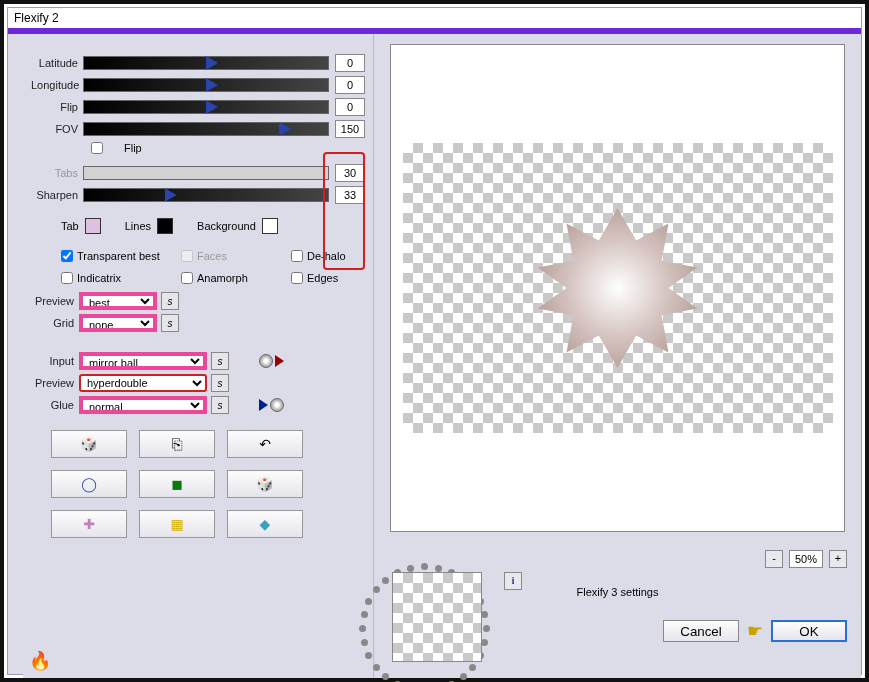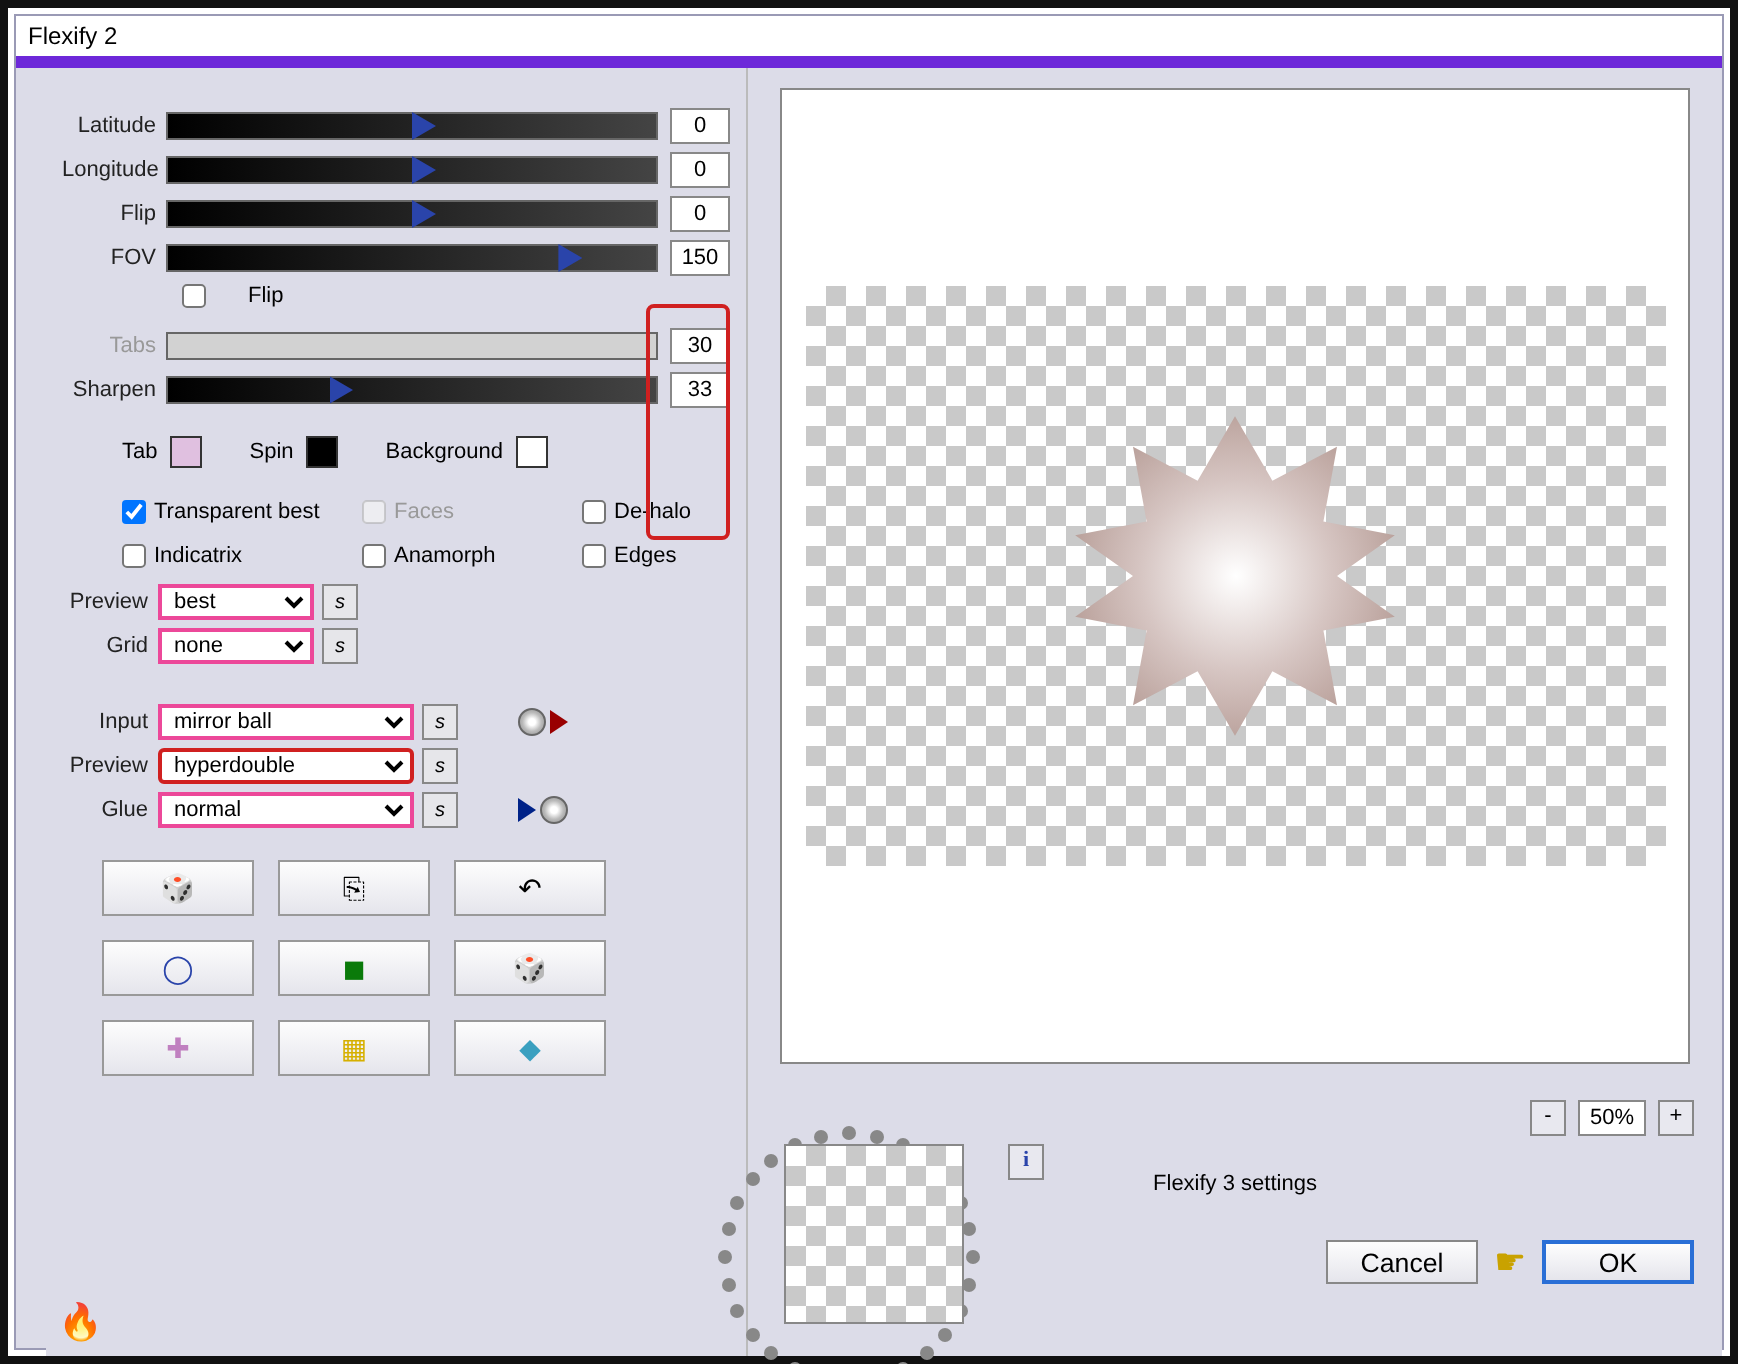--- a/index.html
+++ b/index.html
@@ -26,21 +26,21 @@
   .swatch-row { display:flex; align-items:center; gap:6px; margin:14px 0 6px 30px; }
   .sw { width:16px; height:16px; border:1px solid #333; }
   .sw.pink{ background:#e0c0e0; } .sw.black{ background:#000; } .sw.white{ background:#fff; }
 
   .chk-grid { display:grid; grid-template-columns: 120px 110px 90px; row-gap:10px; margin:16px 0 8px 30px; }
   .chk { display:flex; align-items:center; gap:4px; }
   .chk.dis span{ color:#999; }
 
   .sel-row { display:flex; align-items:center; margin-bottom:4px; }
   .sel-row .lab{ width:48px; }
-  select { height:18px; border:2px solid #ec4899; background:#fff; font-size:11px; padding:0 2px;}
+  select { height:18px; border:4px solid #ec4899; background:#fff; font-size:11px; padding:0 2px;}
   .little-btn { width:18px; height:18px; border:1px solid #888; background:#e6e6ea; margin-left:4px; display:flex; align-items:center; justify-content:center; font-style:italic; font-size:10px;}
   .hl-red { border:2px solid #d02020 !important; border-radius:3px; }
   .media-btn { display:inline-flex; gap:2px; align-items:center; margin-left:30px; }
   .disc { width:14px; height:14px; border-radius:50%; background: radial-gradient(circle, #fff 20%, #bbb 55%, #888 100%); border:1px solid #666; }
   .tri { width:0; height:0; border-top:6px solid transparent; border-bottom:6px solid transparent; }
   .tri.r{ border-left:9px solid #900; } .tri.b{ border-left:9px solid #028; }
 
   .btn-grid { display:grid; grid-template-columns: repeat(3, 76px); gap:12px 12px; margin:16px 0 0 20px; }
   .ibtn { height:28px; border:1px solid #999; background: linear-gradient(#fdfdfd,#e5e5ec); display:flex; align-items:center; justify-content:center; font-size:14px; }
 
@@ -127,21 +127,21 @@
               <div class="thumb" style="left:33%"></div>
             </div>
       <div class="valbox">33</div>
     </div>
 
     <div class="hlbox" style="left:300px; top:118px; width:42px; height:118px;"></div>
 
     <div class="swatch-row">
       <span>Tab</span>
       <div class="sw pink"></div>
-      <span style="margin-left:18px">Spin</span>
+      <span style="margin-left:18px">Lines</span>
       <div class="sw black"></div>
       <span style="margin-left:18px">Background</span>
       <div class="sw white"></div>
     </div>
 
     <div class="chk-grid">
       <label class="chk">
               <input type="checkbox" checked="" style="">
               <span>Transparent best</span>
             </label>

